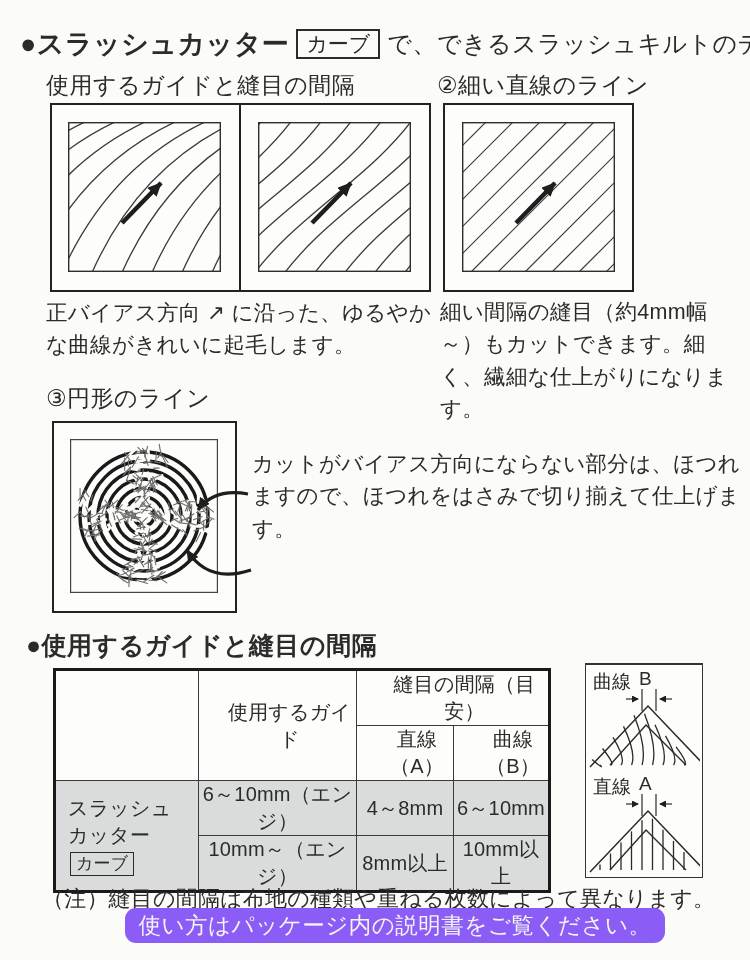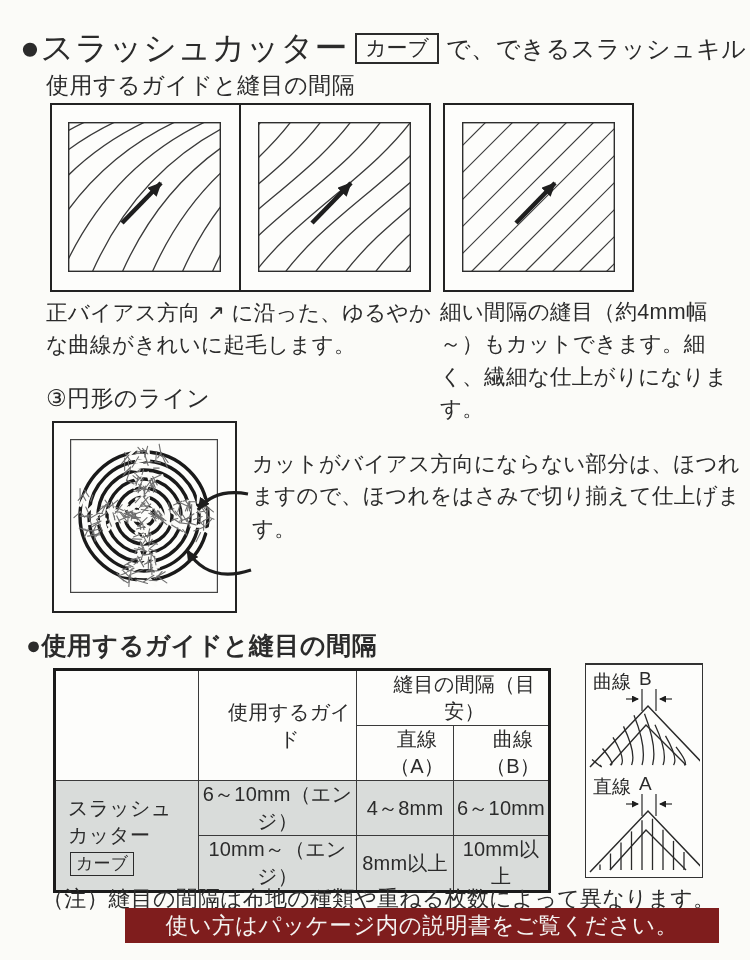--- a/index.html
+++ b/index.html
@@ -4,21 +4,21 @@
 <style>
   html,body{margin:0;padding:0;background:#e8e8e6;}
   #page{
     position:relative;width:750px;height:960px;background:#fbfbf8;
     font-family:"Liberation Sans","DejaVu Sans",sans-serif;color:#2b2b2b;
     overflow:hidden;margin:0 auto;
   }
   .abs{position:absolute;}
   
   .title{left:20px;top:26px;display:flex;align-items:center;white-space:nowrap;}
-  .title .bold{font-weight:normal;font-size:33px;letter-spacing:.5px;}
+  .title .bold{font-weight:bold;font-size:27px;letter-spacing:.5px;}
   .title .badge{border:2px solid #2b2b2b;font-size:21px;padding:1px 8px 2px;margin:0 7px;line-height:1.1;}
   .title .rest{font-size:24px;letter-spacing:.5px;}
   .h2{font-size:23px;letter-spacing:.5px;}
   .cap{font-size:21.5px;line-height:1.5;letter-spacing:.3px;}
   
   .panelbox{border:2px solid #222;background:#fdfdfb;}
   .panelbox svg{position:absolute;background:#fdfdfb;}
   .vdivider{position:absolute;width:2px;background:#222;}
   
   table.t{position:absolute;border-collapse:collapse;table-layout:fixed;background:#fdfdfb;}
@@ -34,35 +34,36 @@
   .badge2{border:1.7px solid #2b2b2b;font-size:17px;padding:0 5px 1px;margin-left:2px;display:inline-block;line-height:1.25;}
   .dash{color:#8a8a8a;letter-spacing:-2px;}
   .note{font-size:22px;letter-spacing:.2px;}
   
   .diagbox{border:1.6px solid #333;background:#fdfdfb;}
   .diagcell{position:relative;height:107px;}
   .diagcell.second{border-top:1.6px solid #333;height:105px;}
   .diaglabel{position:absolute;left:7px;top:4px;font-size:19px;}
   .diagletter{position:absolute;left:53px;top:3px;font-size:19px;}
   
-  .footer{left:125px;top:908px;width:594px;height:35px;background:#7f1d1d;border-radius:0;
+  .footer{left:125px;top:908px;width:540px;height:35px;background:#8b5cf6;border-radius:11px;
     color:#f4f4f2;font-size:22.5px;text-align:center;line-height:35px;letter-spacing:.5px;}
 </style>
 </head>
 <body>
 
 <div id="page">
 
   <div class="abs title">
     <span class="bold">●スラッシュカッター</span>
     <span class="badge">カーブ</span>
     <span class="rest">で、できるスラッシュキルトのデザイン</span>
   </div>
 
   <div class="abs h2" style="left:46px;top:70px;">使用するガイドと縫目の間隔</div>
+  <div class="abs h2" style="left:437px;top:70px;">②細い直線のライン</div>
 
   <div class="abs panelbox" style="left:50px;top:103px;width:377px;height:185px;">
     <div class="vdivider" style="left:187px;top:0;height:185px;"></div>
     <svg id="hatch-arc" width="153" height="150" style="left:16px;top:17px;">
         <path d="M -190,160 Q -139,36 -20,-10" fill="none" stroke="#3a3a3a" stroke-width="1.3"></path>
         <path d="M -160,160 Q -109,36 10,-10" fill="none" stroke="#3a3a3a" stroke-width="1.3"></path>
         <path d="M -130,160 Q -79,36 40,-10" fill="none" stroke="#3a3a3a" stroke-width="1.3"></path>
         <path d="M -100,160 Q -49,36 70,-10" fill="none" stroke="#3a3a3a" stroke-width="1.3"></path>
         <path d="M -70,160 Q -19,36 100,-10" fill="none" stroke="#3a3a3a" stroke-width="1.3"></path>
         <path d="M -40,160 Q 11,36 130,-10" fill="none" stroke="#3a3a3a" stroke-width="1.3"></path>

